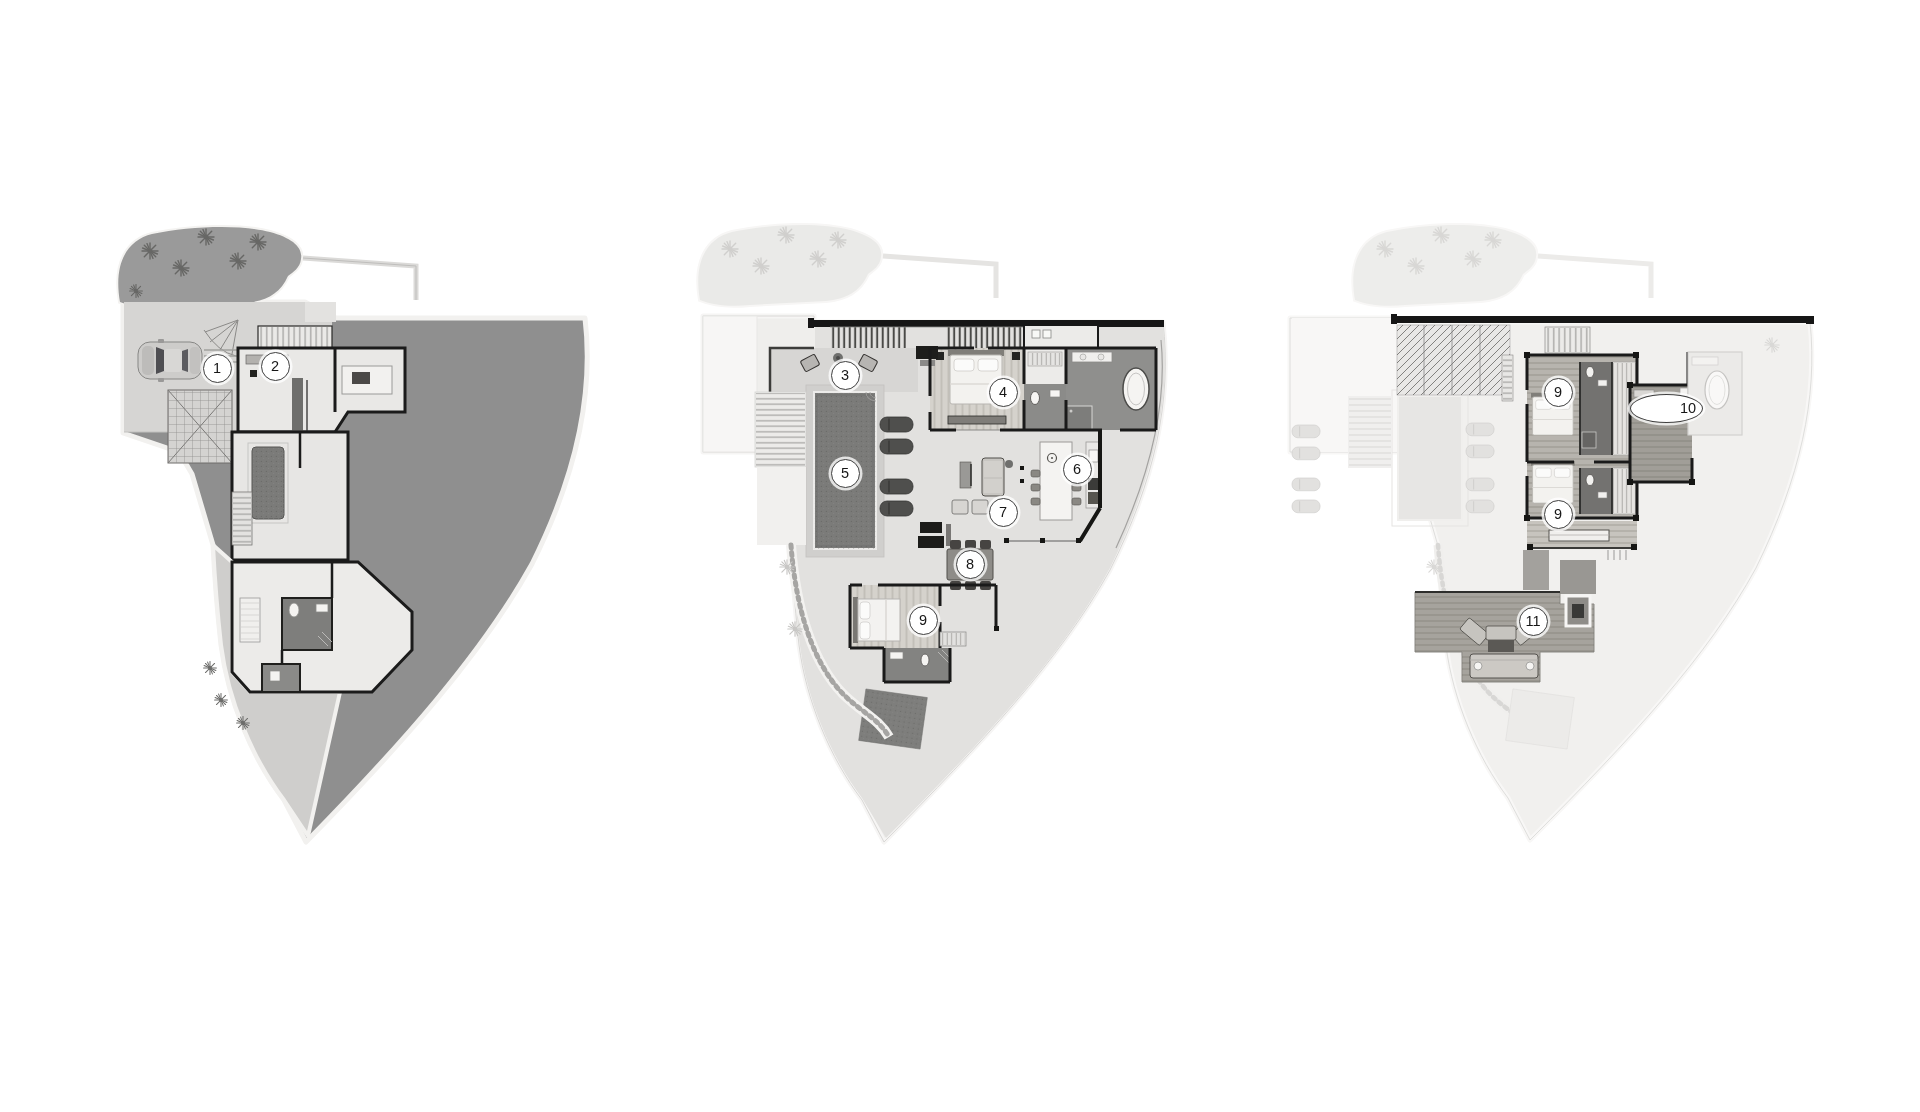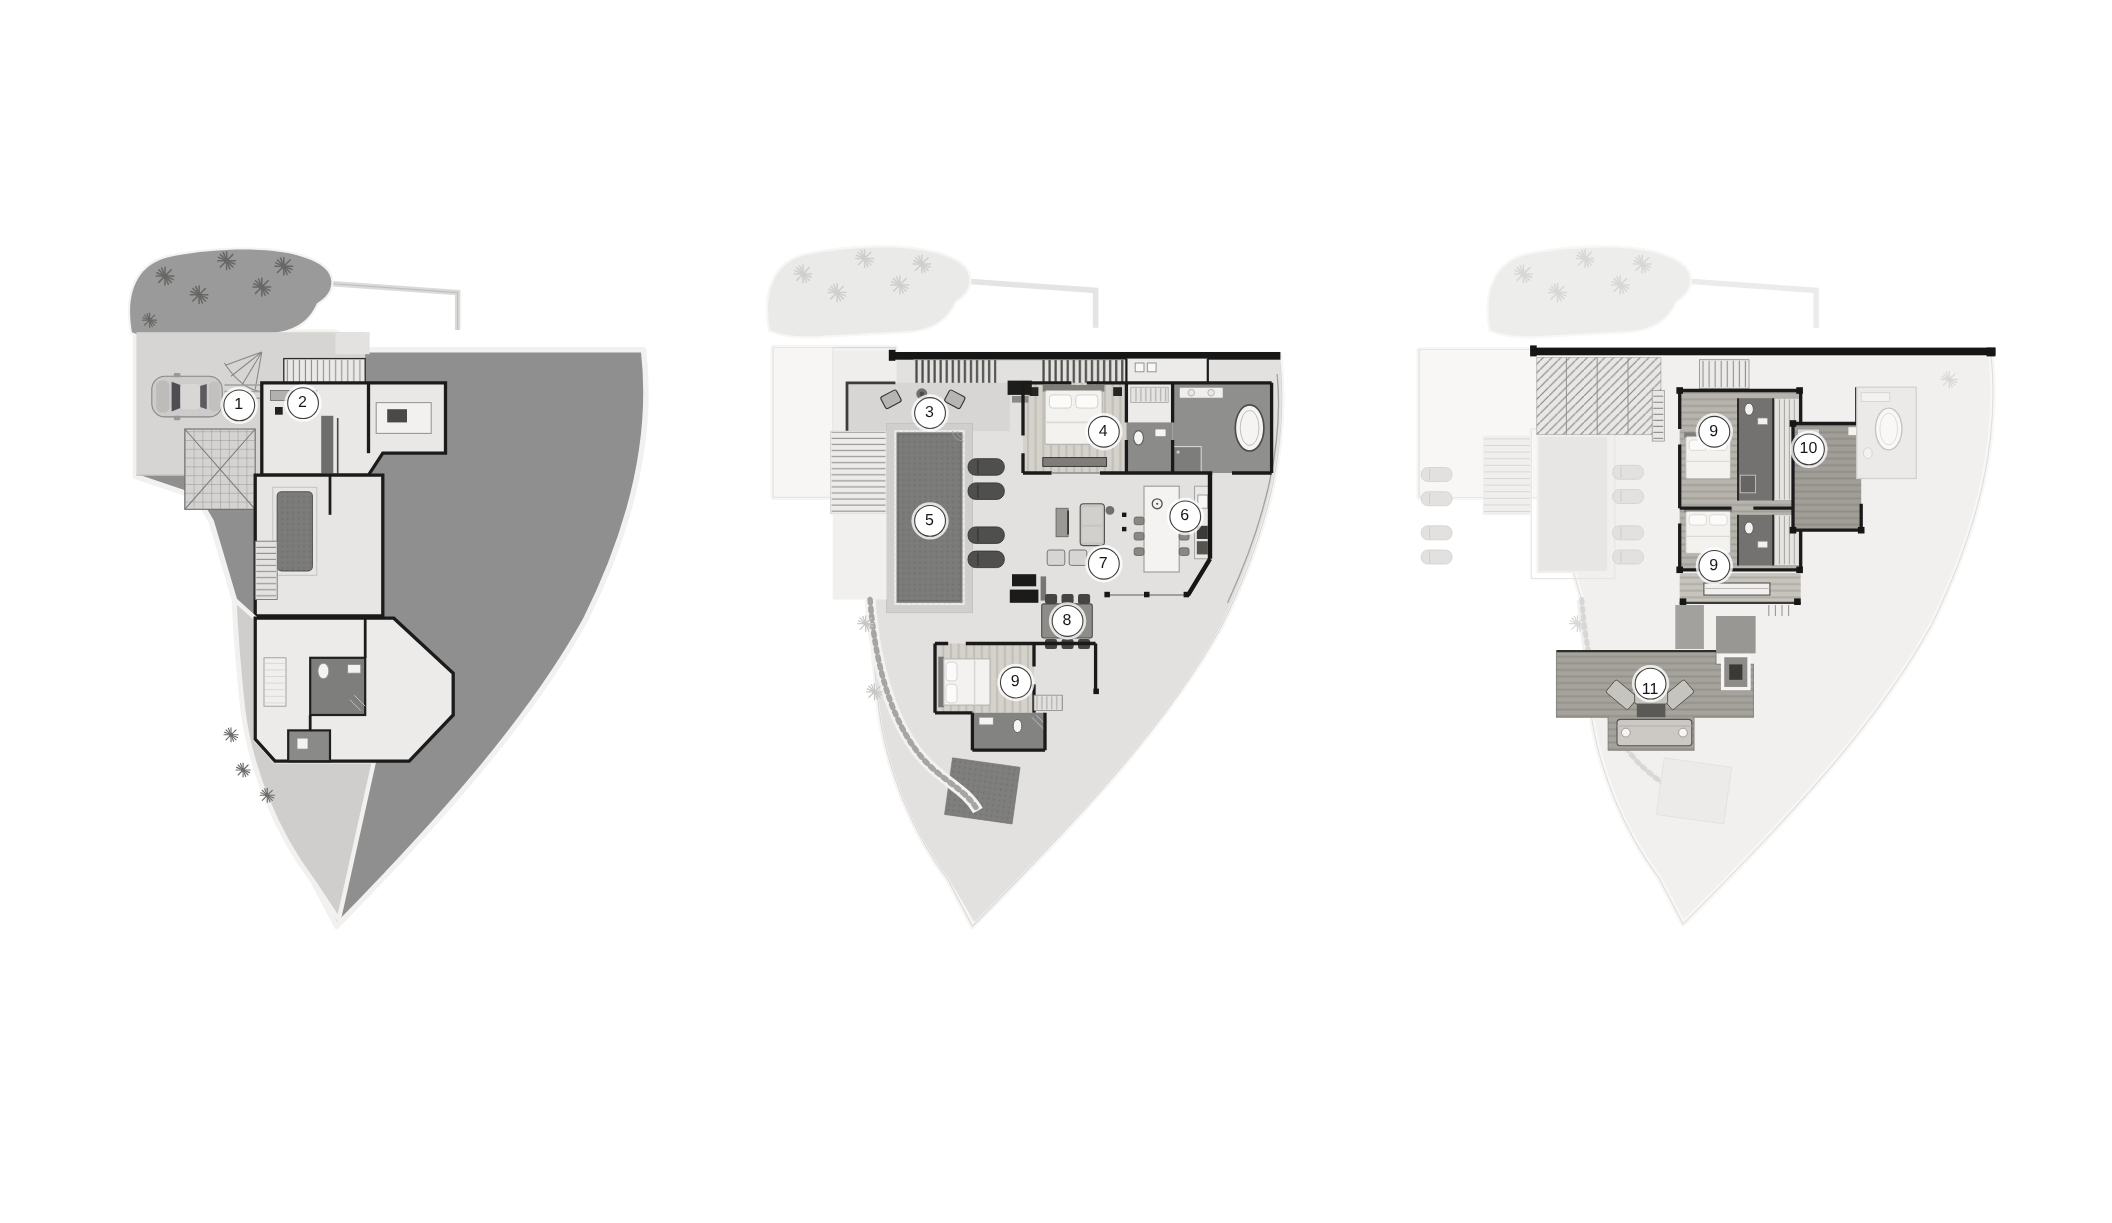--- a/index.html
+++ b/index.html
@@ -526,24 +526,24 @@
       </div>
       <div class="marker" style="left: 922px; top: 619px;">
         <span>9</span>
       </div>
     </div>
 <div class="marker-layer">
 
 <div class="marker" style="left: 1557px; top: 391px;">
         <span>9</span>
       </div>
-      <div class="marker" style="left: 1643px; top: 407px;">
+      <div class="marker" style="left: 1643px; top: 407px; padding-left: 44px;">
         <span>10</span>
       </div>
       <div class="marker" style="left: 1557px; top: 513px;">
         <span>9</span>
       </div>
-      <div class="marker" style="left: 1499px; top: 620px; align-items: flex-end;">
+      <div class="marker" style="left: 1532px; top: 620px;">
         <span>11</span>
       </div>
     </div>
 
 </div>
 
 </body></html>

